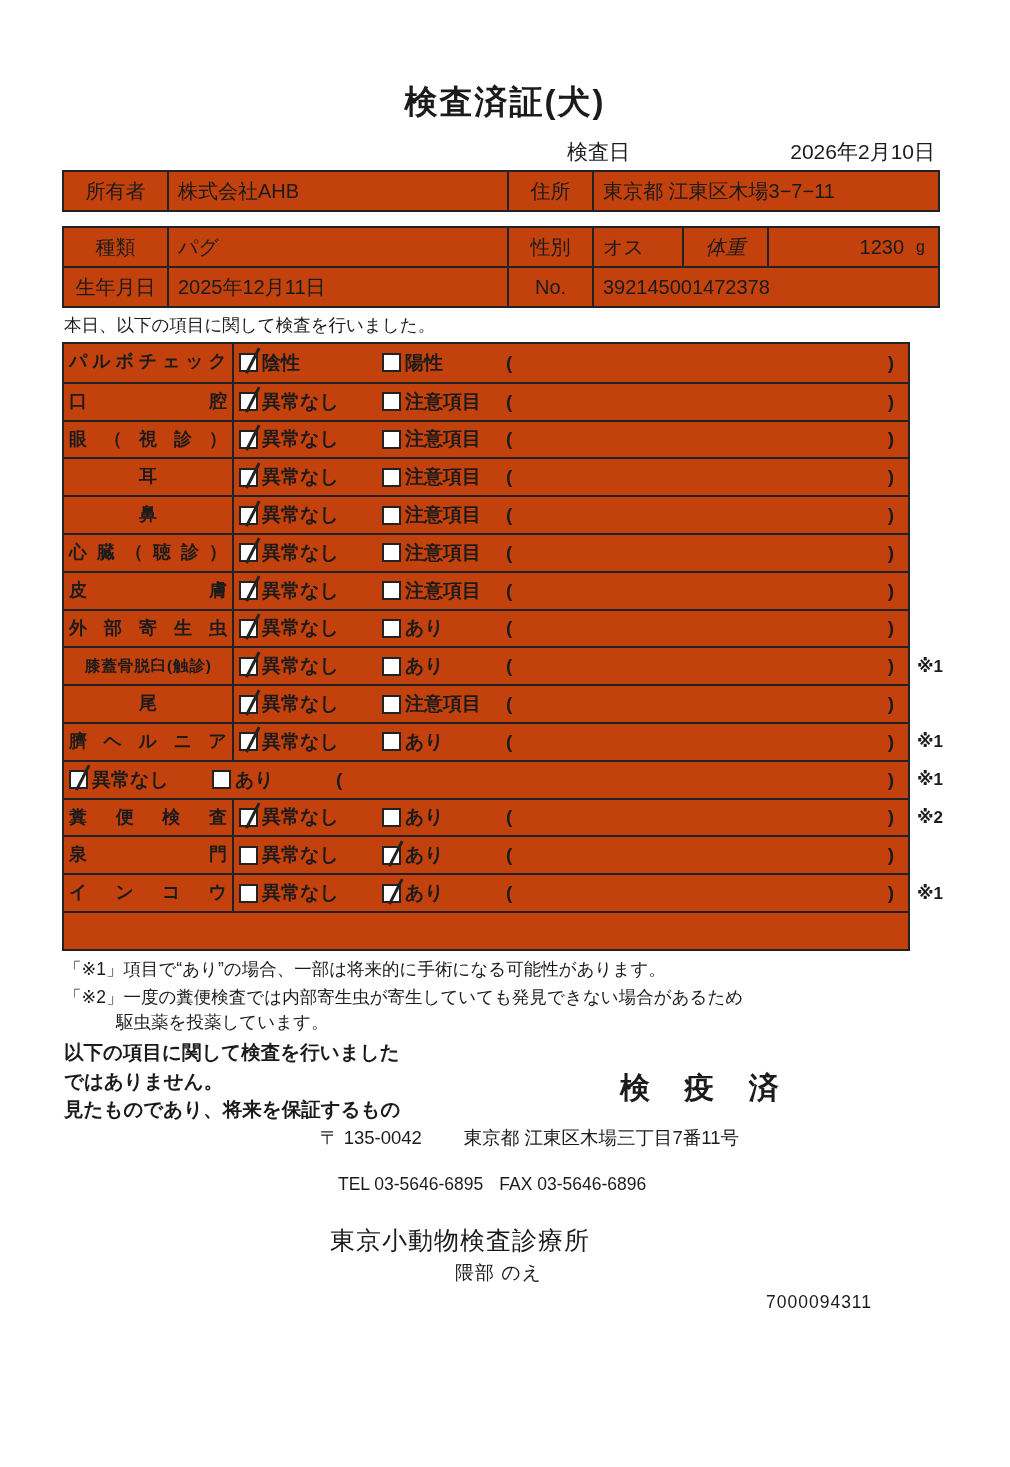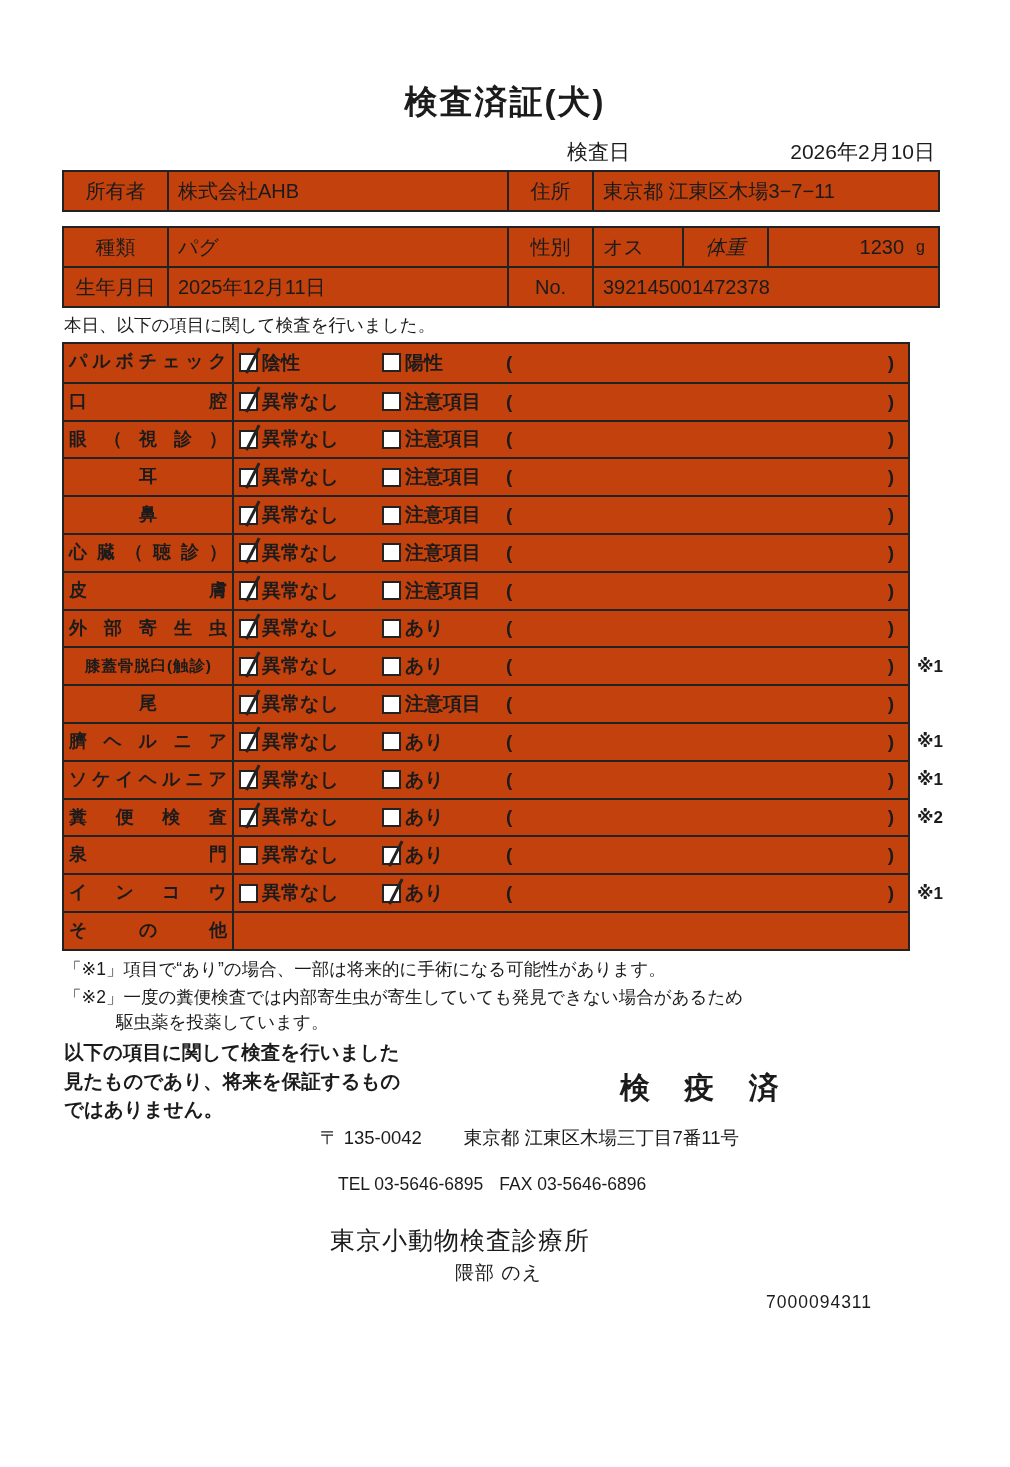--- a/index.html
+++ b/index.html
@@ -292,21 +292,20 @@
             <span>あり</span>
           </span>
           <span class="paren">
             <span>(</span>
             <span>)</span>
           </span>
         </div>
         <span class="note">※1</span>
       </div>
       <div class="crow">
-        <div class="rlabel">ソケイヘルニア</div>
         <div class="rcontent">
           <span class="grp g1">
             <span class="cb checked"></span>
             <span>異常なし</span>
           </span>
           <span class="grp g2">
             <span class="cb"></span>
             <span>あり</span>
           </span>
           <span class="paren">
@@ -363,33 +362,32 @@
             <span>あり</span>
           </span>
           <span class="paren">
             <span>(</span>
             <span>)</span>
           </span>
         </div>
         <span class="note">※1</span>
       </div>
       <div class="crow">
-        <div class="rlabel">その他</div>
         <div class="rcontent"></div>
       </div>
     </div>
 
   <div class="fn1">「※1」項目で“あり”の場合、一部は将来的に手術になる可能性があります。</div>
   <div class="fn2">「※2」一度の糞便検査では内部寄生虫が寄生していても発見できない場合があるため</div>
   <div class="fn3">駆虫薬を投薬しています。</div>
 
   <div class="disc">
     <div>以下の項目に関して検査を行いました</div>
+    <div>ではありません。</div>
     <div>見たものであり、将来を保証するもの</div>
-    <div>ではありません。</div>
   </div>
 
   <div class="stamp">検 疫 済</div>
 
   <div class="postal-line">
     <span class="postal">〒 135-0042</span><span>東京都 江東区木場三丁目7番11号</span>
   </div>
 
   <div class="tel-line">
     <span class="tel">TEL 03-5646-6895</span><span>FAX 03-5646-6896</span>

